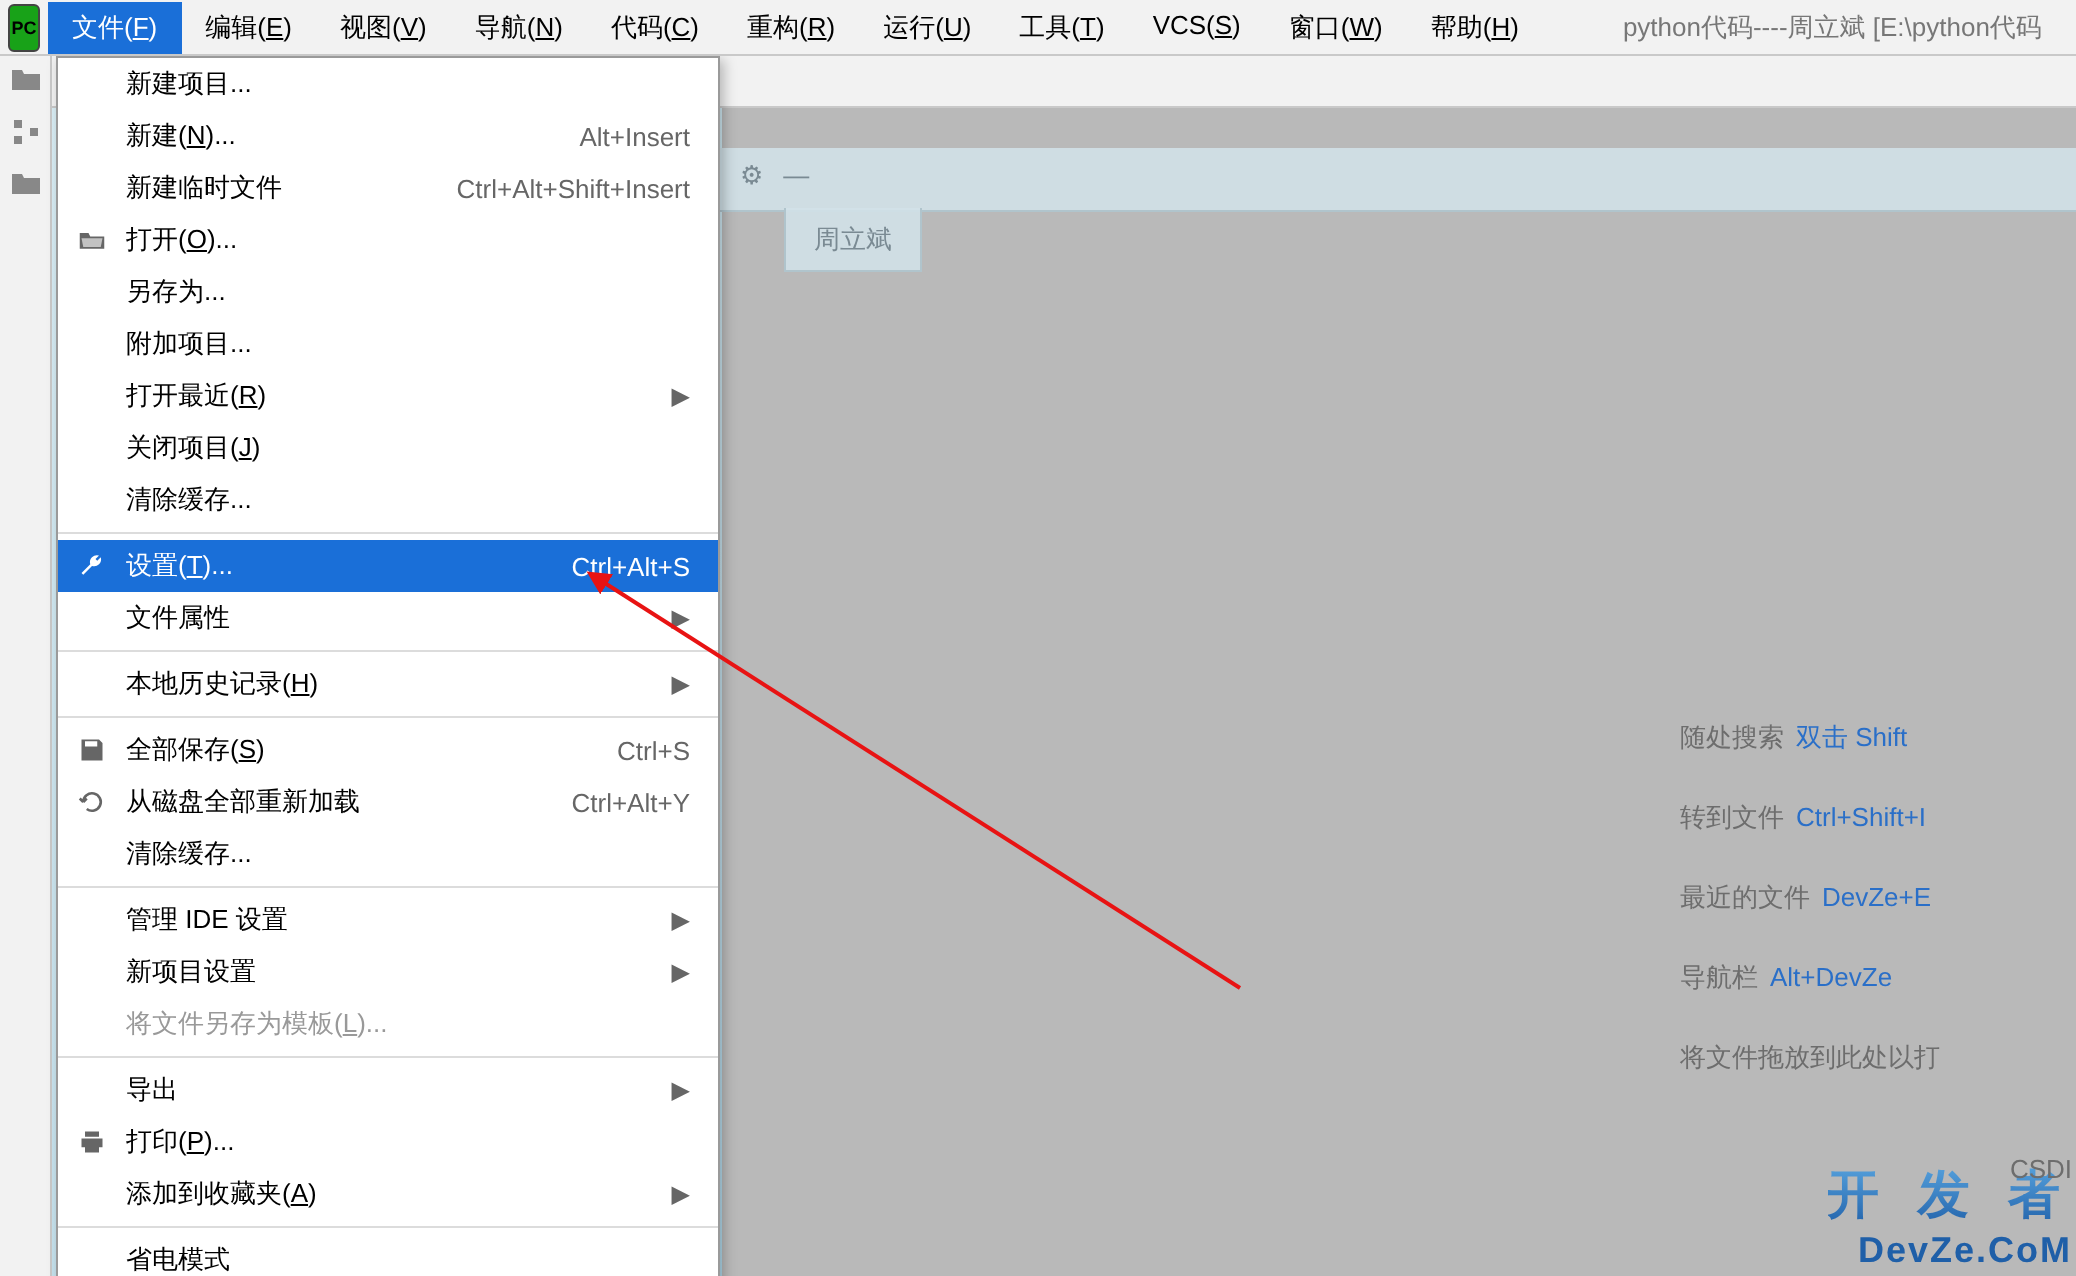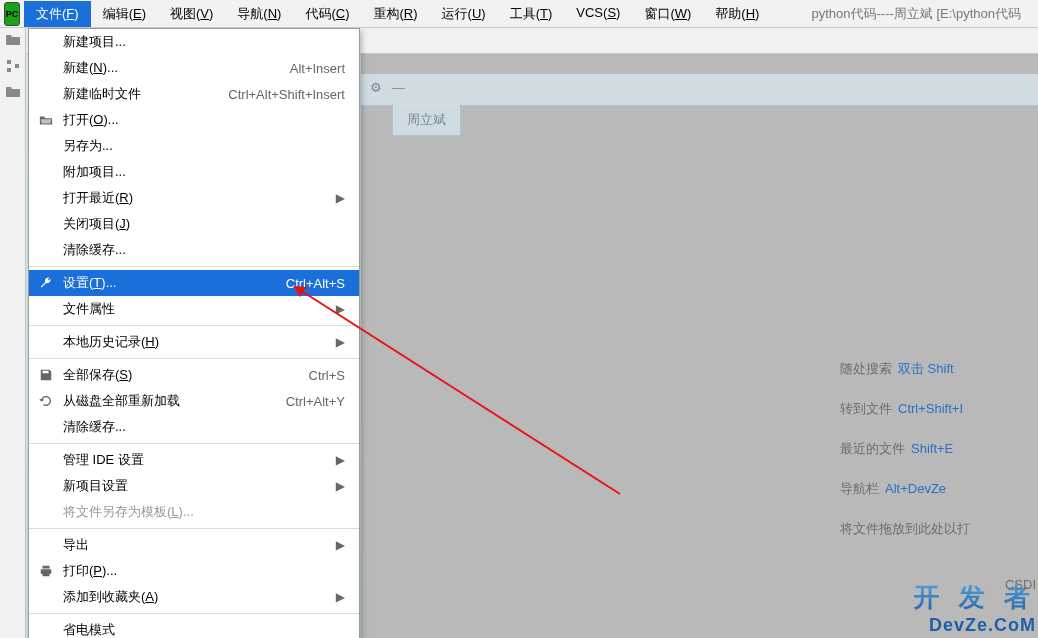--- a/index.html
+++ b/index.html
@@ -237,21 +237,21 @@
     <div class="dd-sep"></div>
     <div class="dd-item">
       <span class="dd-icon"></span>
       <span class="dd-label">省电模式</span>
     </div>
   </div>
 
 <div class="shortcuts" id="shortcuts">
     <div class="row"><span class="lbl">随处搜索</span><span class="kb">双击 Shift</span></div>
     <div class="row"><span class="lbl">转到文件</span><span class="kb">Ctrl+Shift+I</span></div>
-    <div class="row"><span class="lbl">最近的文件</span><span class="kb">Shift+E</span></div>
+    <div class="row"><span class="lbl">最近的文件</span><span class="kb">DevZe+E</span></div>
     <div class="row"><span class="lbl">导航栏</span><span class="kb">Alt+DevZe</span></div>
     <div class="row"><span class="lbl">将文件拖放到此处以打</span></div>
   </div>
 
 <svg class="arrow">
   <defs>
       <marker id="ah" markerWidth="10" markerHeight="10" refX="2" refY="3" orient="auto">
     <path d="M0,0 L6,3 L0,6 z" fill="#e81313"></path>
   </marker>
     </defs>

